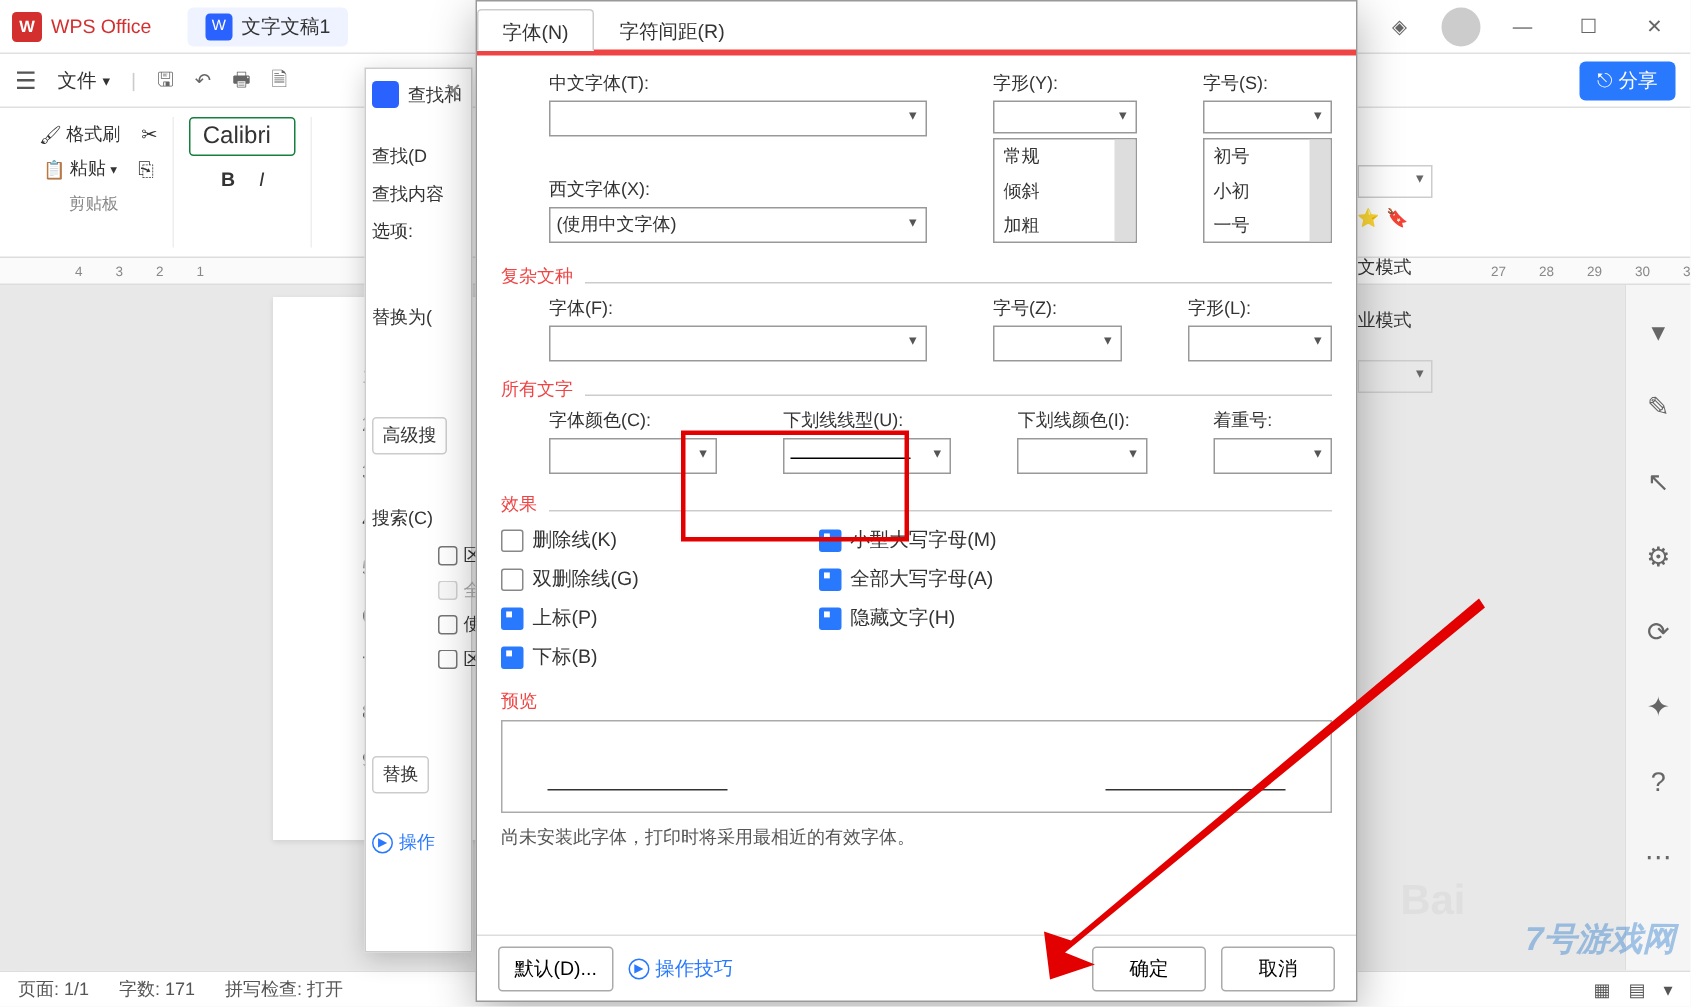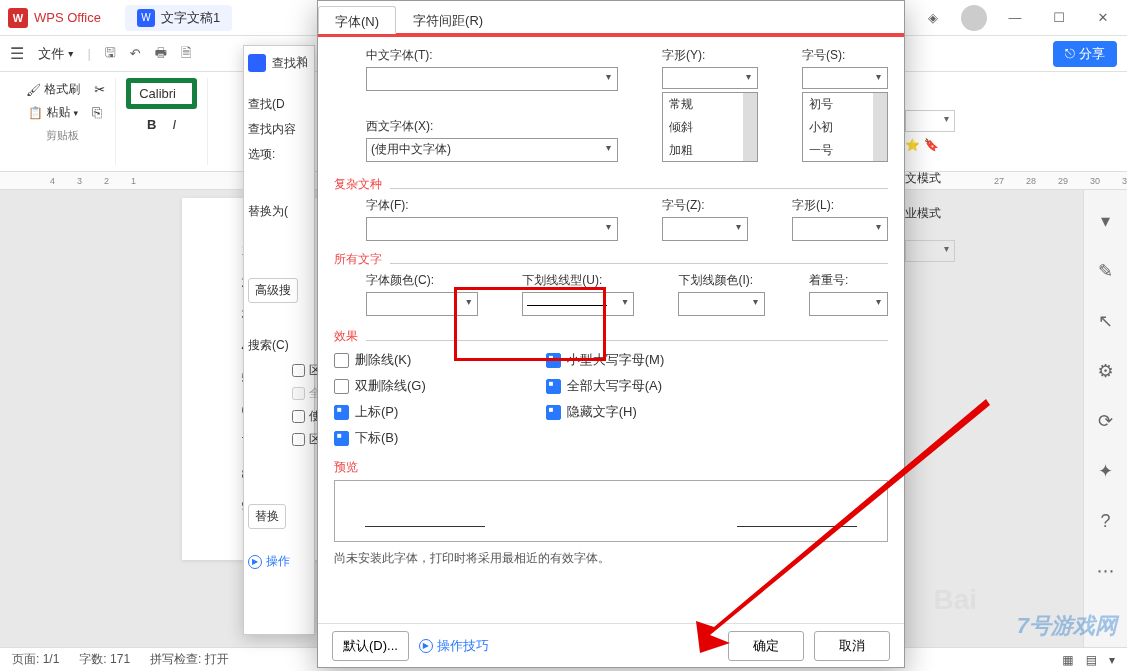--- a/index.html
+++ b/index.html
@@ -21,21 +21,21 @@
 .file-menu { display: flex; align-items: center; gap: 4px; }
 .share-btn { margin-left: auto; background: #2979ff; color: #fff; padding: 4px 12px; border-radius: 4px; display: flex; align-items: center; gap: 4px; }
 .cloud-icon { color: #666; margin-right: 8px; }
 
 
 .ribbon { height: 100px; background: #fff; display: flex; padding: 6px 10px; border-bottom: 1px solid #ddd; }
 .ribbon-group { display: flex; flex-direction: column; align-items: center; padding: 0 10px; border-right: 1px solid #eee; }
 .ribbon-row { display: flex; gap: 8px; align-items: center; }
 .ribbon-btn { padding: 3px 6px; display: flex; align-items: center; gap: 3px; font-size: 12px; }
 .ribbon-label { font-size: 11px; color: #888; margin-top: 4px; }
-.font-box { border: 5px solid #15803d; padding: 3px 16px 3px 8px; border-radius: 3px; font-size: 13px; }
+.font-box { border: 1px solid #15803d; padding: 3px 16px 3px 8px; border-radius: 3px; font-size: 16px; }
 
 
 .ruler { height: 18px; background: #fafafa; border-bottom: 1px solid #ddd; display: flex; align-items: center; font-size: 9px; color: #888; padding-left: 50px; gap: 22px; }
 
 
 .doc-area { position: absolute; top: 190px; left: 0; right: 44px; bottom: 24px; background: #e8e8e8; overflow: hidden; }
 .page { background: #fff; margin: 8px auto; width: 720px; padding: 30px 60px; box-shadow: 0 1px 4px rgba(0,0,0,.1); }
 .list-item { margin: 14px 0; font-size: 14px; }
 .drag-handle { position: absolute; left: 125px; top: 26px; color: #aaa; font-size: 14px; }
 

